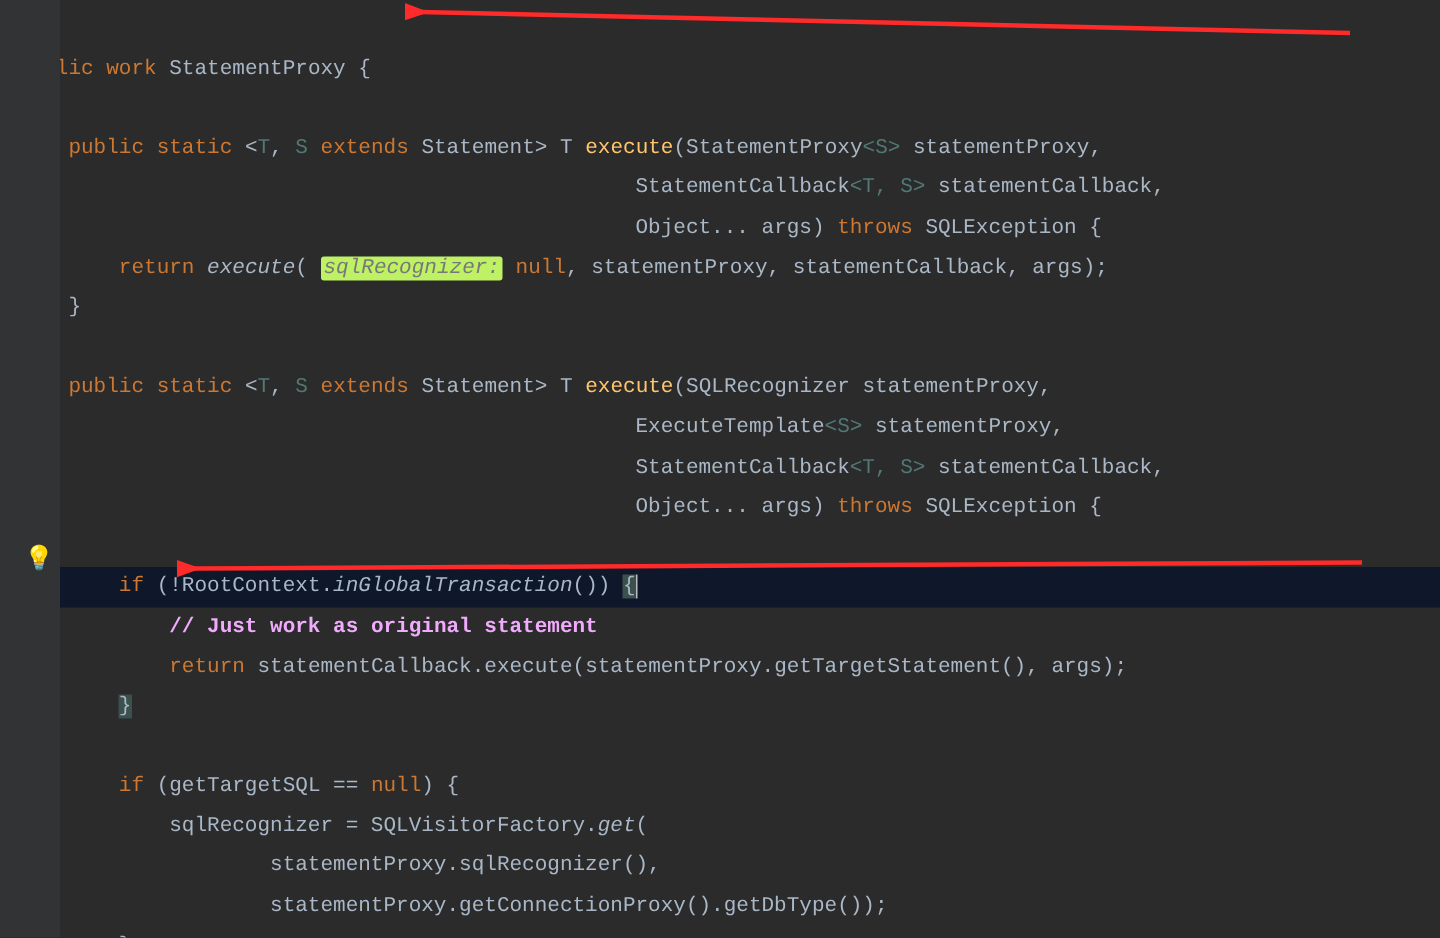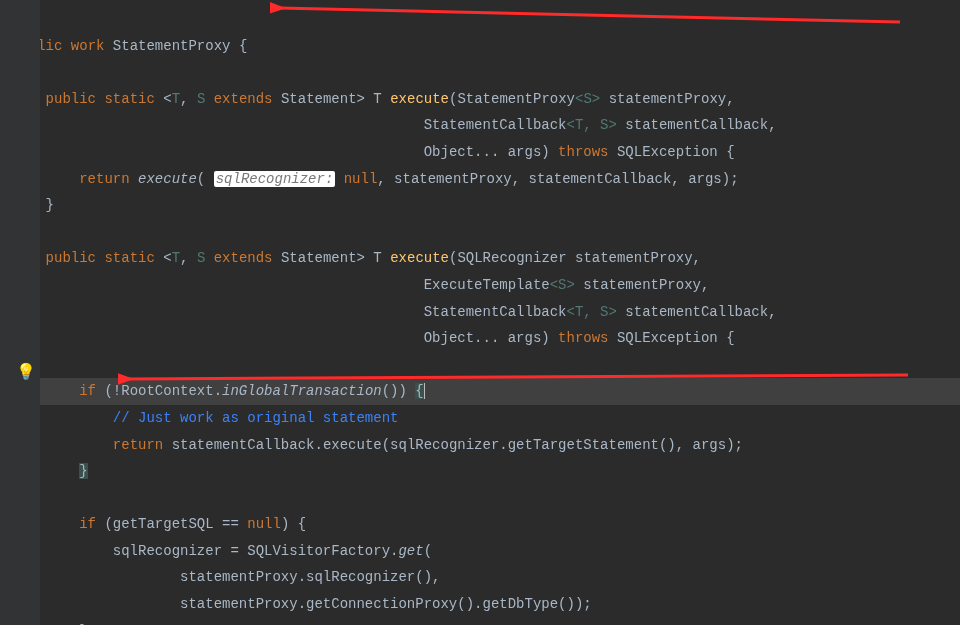--- a/index.html
+++ b/index.html
@@ -25,26 +25,26 @@
     top: 0;
     bottom: 0;
     width: 40px;
     background: #313335;
   }
   .code {
     margin-left: 12px;
   }
   .kw { color: #cc7832; }
   .method-decl { color: #ffc66d; }
-  .param-hint { color: #787878; font-style: italic; background: #ffffff; padding: 0 2px; border-radius: 2px;}
+  .param-hint { color: #787878; font-style: italic; background: #bef264; padding: 0 2px; border-radius: 2px;}
   .italic { font-style: italic; color: #a9b7c6; }
-  .comment { color: #3b82f6; }
+  .comment { color: #f0abfc; font-weight: bold; }
   .generic { color: #507874; }
   .hl-line {
-    background: #404040;
+    background: #0f172a;
     display: inline-block;
     width: 100%;
   }
   .brace-match { background: #3b514d; }
   .caret { border-left: 1px solid #bbb; }
   .bulb {
     position: absolute;
     left: 16px;
     top: 358px;
     width: 16px;
@@ -90,21 +90,21 @@
         <span class="kw">return</span> <span class="italic">execute</span>( <span class="param-hint">sqlRecognizer:</span> <span class="kw">null</span><span>, statementProxy, statementCallback, args);</span>
 <span>    }</span>
 
     <span class="kw">public</span> <span class="kw">static</span> <span>&lt;</span><span class="generic">T</span><span>, </span><span class="generic">S</span> <span class="kw">extends</span> <span>Statement</span><span>&gt;</span> <span>T</span> <span class="method-decl">execute</span><span>(SQLRecognizer statementProxy,</span>
 <span>                                                 </span><span>ExecuteTemplate</span><span class="generic">&lt;S&gt;</span><span> statementProxy,</span>
 <span>                                                 </span><span>StatementCallback</span><span class="generic">&lt;T, S&gt;</span><span> statementCallback,</span>
 <span>                                                 </span><span>Object... args)</span> <span class="kw">throws</span> <span>SQLException {</span>
 
 <span class="hl-line">        <span class="kw">if</span> <span>(!RootContext.</span><span class="italic">inGlobalTransaction</span><span>()) </span><span class="brace-match">{</span><span class="caret"></span></span>
             <span class="comment">// Just work as original statement</span>
-            <span class="kw">return</span><span> statementCallback.execute(sqlRecognizer.getTargetStatement(), args);</span>
+            <span class="kw">return</span><span> statementCallback.execute(statementProxy.getTargetStatement(), args);</span>
         <span class="brace-match">}</span>
 
         <span class="kw">if</span> <span>(getTargetSQL == </span><span class="kw">null</span><span>) {</span>
 <span>            sqlRecognizer = SQLVisitorFactory.</span><span class="italic">get</span><span>(</span>
 <span>                    statementProxy.sqlRecognizer(),</span>
 <span>                    statementProxy.getConnectionProxy().getDbType());</span>
 <span>        }</span></div>
 </div>
 
 </body></html>

